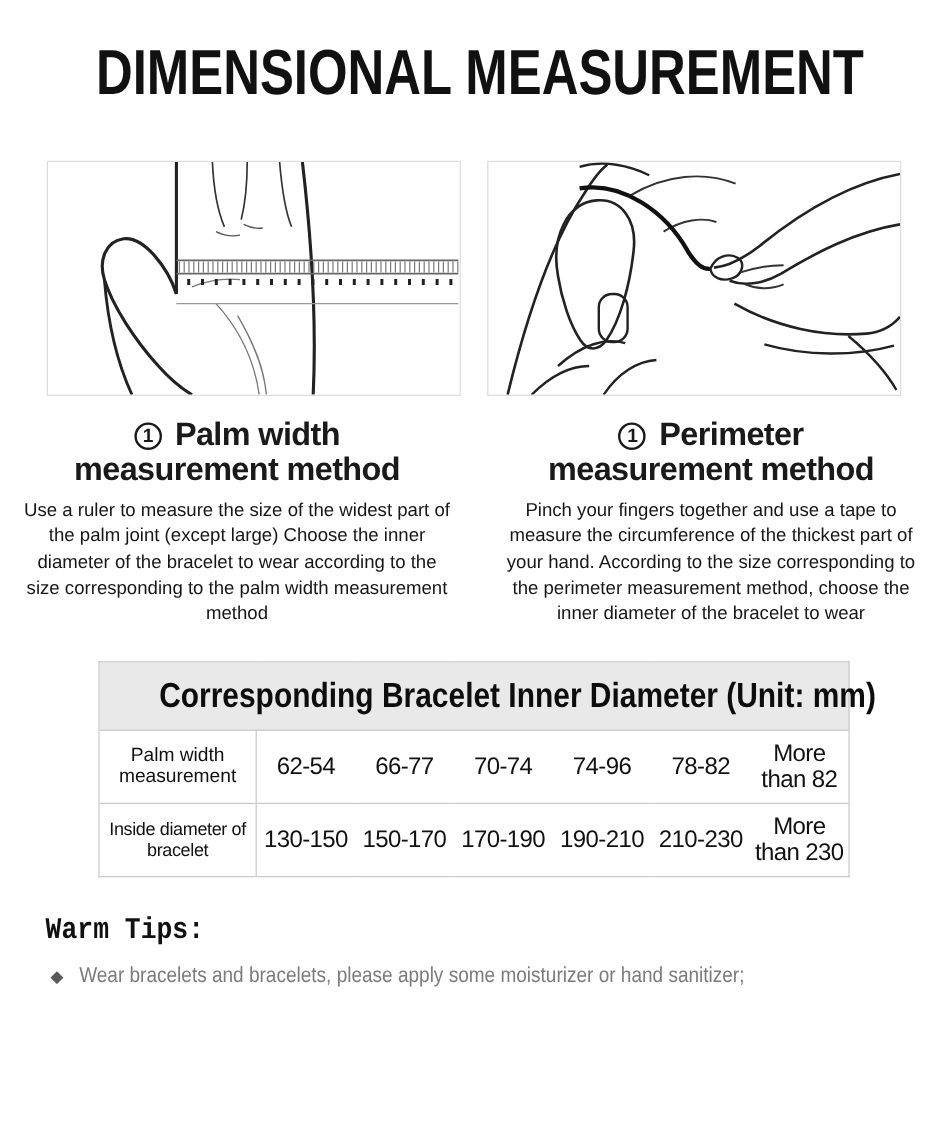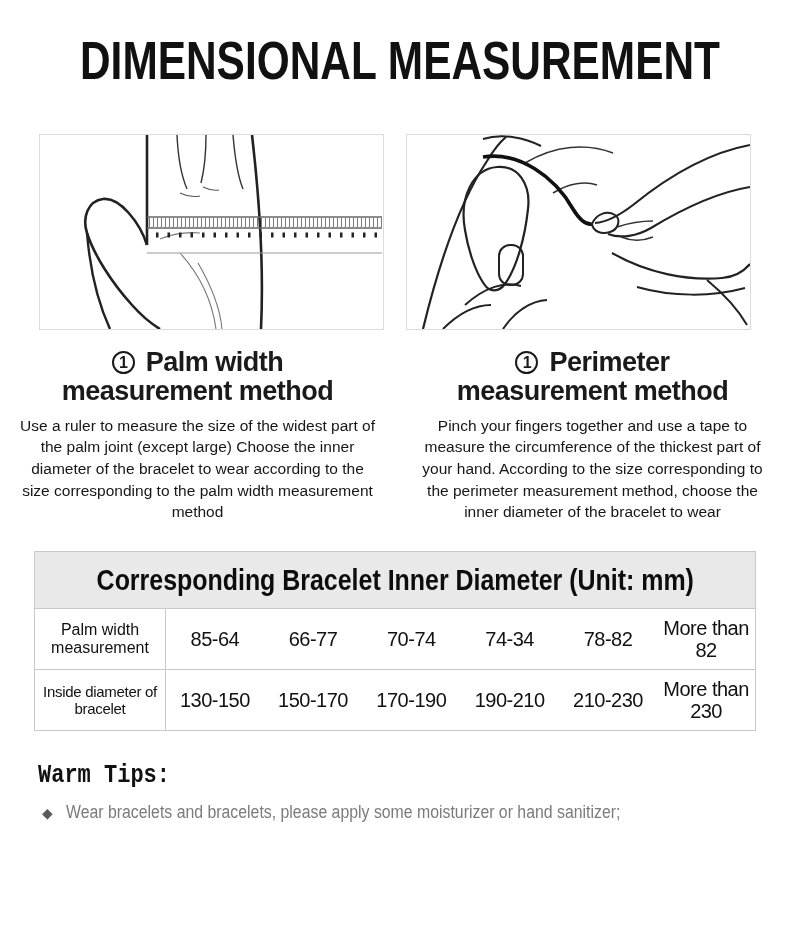--- a/index.html
+++ b/index.html
@@ -31,21 +31,21 @@
   .circ {
     display: inline-flex; align-items: center; justify-content: center;
     width: 23px; height: 23px; border: 2px solid #1a1a1a; border-radius: 50%;
     font-size: 16px; font-weight: 700; vertical-align: 3px; margin-right: 4px;
   }
   .m-desc { margin: 8px auto 0; font-size: 15.5px; line-height: 1.4; max-width: 356px; color: #161616; }
 
   
   .size-table {
     border-collapse: collapse; table-layout: fixed;
-    width: 722px; margin: 28px auto 0;
+    width: 626px; margin: 28px auto 0;
     border: 1px solid #c9c9c9;
   }
   .size-table col.label-col { width: 131px; }
   .t-title {
     background: #e9e9e9; height: 57px; text-align: center;
     font-size: 29px; font-weight: 700; color: #0d0d0d;
   }
   .size-table tr + tr td { border-top: 1px solid #c9c9c9; }
   td.t-label {
     height: 61px; text-align: center; vertical-align: middle;
@@ -145,24 +145,24 @@
       <col>
       <col>
       <col>
   </colgroup>
   <tbody>
       <tr>
     <td class="t-title" colspan="7"><span class="cond-h">Corresponding Bracelet Inner Diameter (Unit: mm)</span></td>
   </tr>
   <tr>
     <td class="t-label">Palm width measurement</td>
-    <td class="t-val">85-64</td>
+    <td class="t-val">62-54</td>
     <td class="t-val">66-77</td>
     <td class="t-val">70-74</td>
-    <td class="t-val">74-34</td>
+    <td class="t-val">74-96</td>
     <td class="t-val">78-82</td>
     <td class="t-val">More than 82</td>
   </tr>
   <tr>
     <td class="t-label small">Inside diameter of bracelet</td>
     <td class="t-val">130-150</td>
     <td class="t-val">150-170</td>
     <td class="t-val">170-190</td>
     <td class="t-val">190-210</td>
     <td class="t-val">210-230</td>

